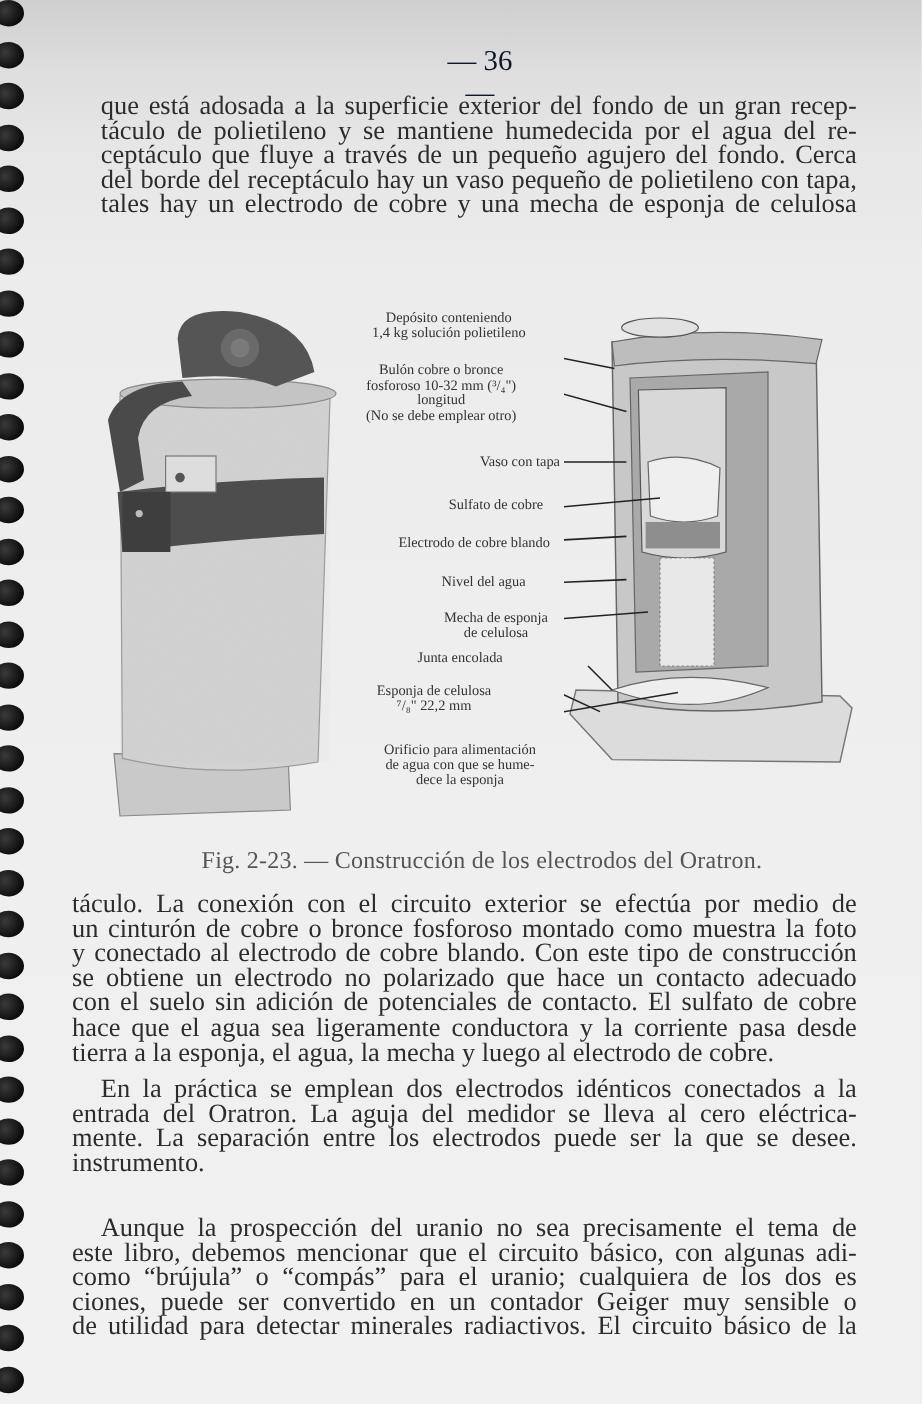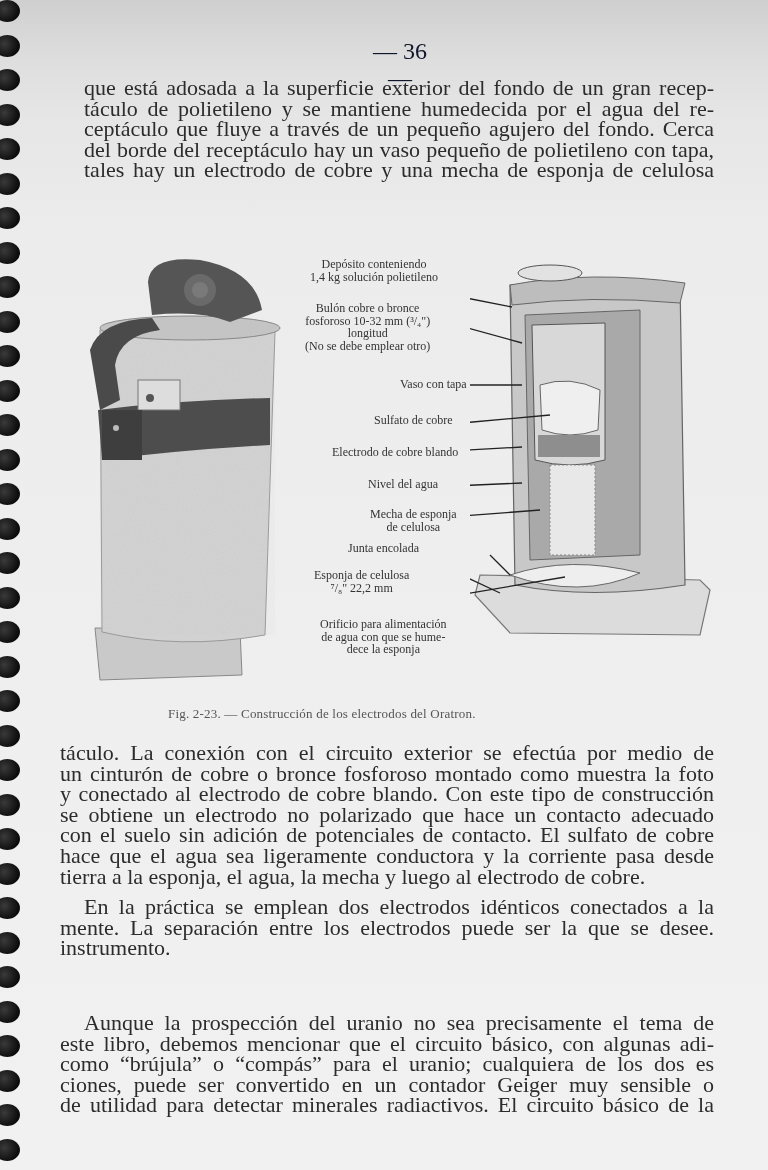--- a/index.html
+++ b/index.html
@@ -49,21 +49,21 @@
   .labels {
     position: absolute; left: 220px; top: 8px; width: 190px;
     font-family: "Liberation Serif", serif;
     font-size: 12px; line-height: 12.5px; color: #333;
   }
   .lbl { position: absolute; white-space: nowrap; }
   .lbl.center { text-align: center; }
 
   .caption {
     position: absolute; left: 168px; top: 706px;
-    font-size: 13px; color: #555; letter-spacing: 0.2px;
+    font-size: 20px; color: #555; letter-spacing: 0.2px;
   }
 </style>
 </head>
 <body>
 
 <div class="page-bg"></div>
 
 <div class="spiral" id="spiral">
     <div class="ring" style="top: 0px;"></div>
     <div class="ring" style="top: 34.5px;"></div>
@@ -215,20 +215,21 @@
     <span class="line">táculo. La conexión con el circuito exterior se efectúa por medio de</span>
     <span class="line">un cinturón de cobre o bronce fosforoso montado como muestra la foto</span>
     <span class="line">y conectado al electrodo de cobre blando. Con este tipo de construcción</span>
     <span class="line">se obtiene un electrodo no polarizado que hace un contacto adecuado</span>
     <span class="line">con el suelo sin adición de potenciales de contacto. El sulfato de cobre</span>
     <span class="line">hace que el agua sea ligeramente conductora y la corriente pasa desde</span>
     <span class="line last">tierra a la esponja, el agua, la mecha y luego al electrodo de cobre.</span>
   </div>
 <div class="para" id="p3">
     <span class="line indent">En la práctica se emplean dos electrodos idénticos conectados a la</span>
+    <span class="line">entrada del Oratron. La aguja del medidor se lleva al cero eléctrica-</span>
     <span class="line">mente. La separación entre los electrodos puede ser la que se desee.</span>
     <span class="line last">instrumento.</span>
   </div>
 <div class="para" id="p4">
     <span class="line indent">Aunque la prospección del uranio no sea precisamente el tema de</span>
     <span class="line">este libro, debemos mencionar que el circuito básico, con algunas adi-</span>
     <span class="line">como “brújula” o “compás” para el uranio; cualquiera de los dos es</span>
     <span class="line">ciones, puede ser convertido en un contador Geiger muy sensible o</span>
     <span class="line">de utilidad para detectar minerales radiactivos. El circuito básico de la</span>
   </div>

